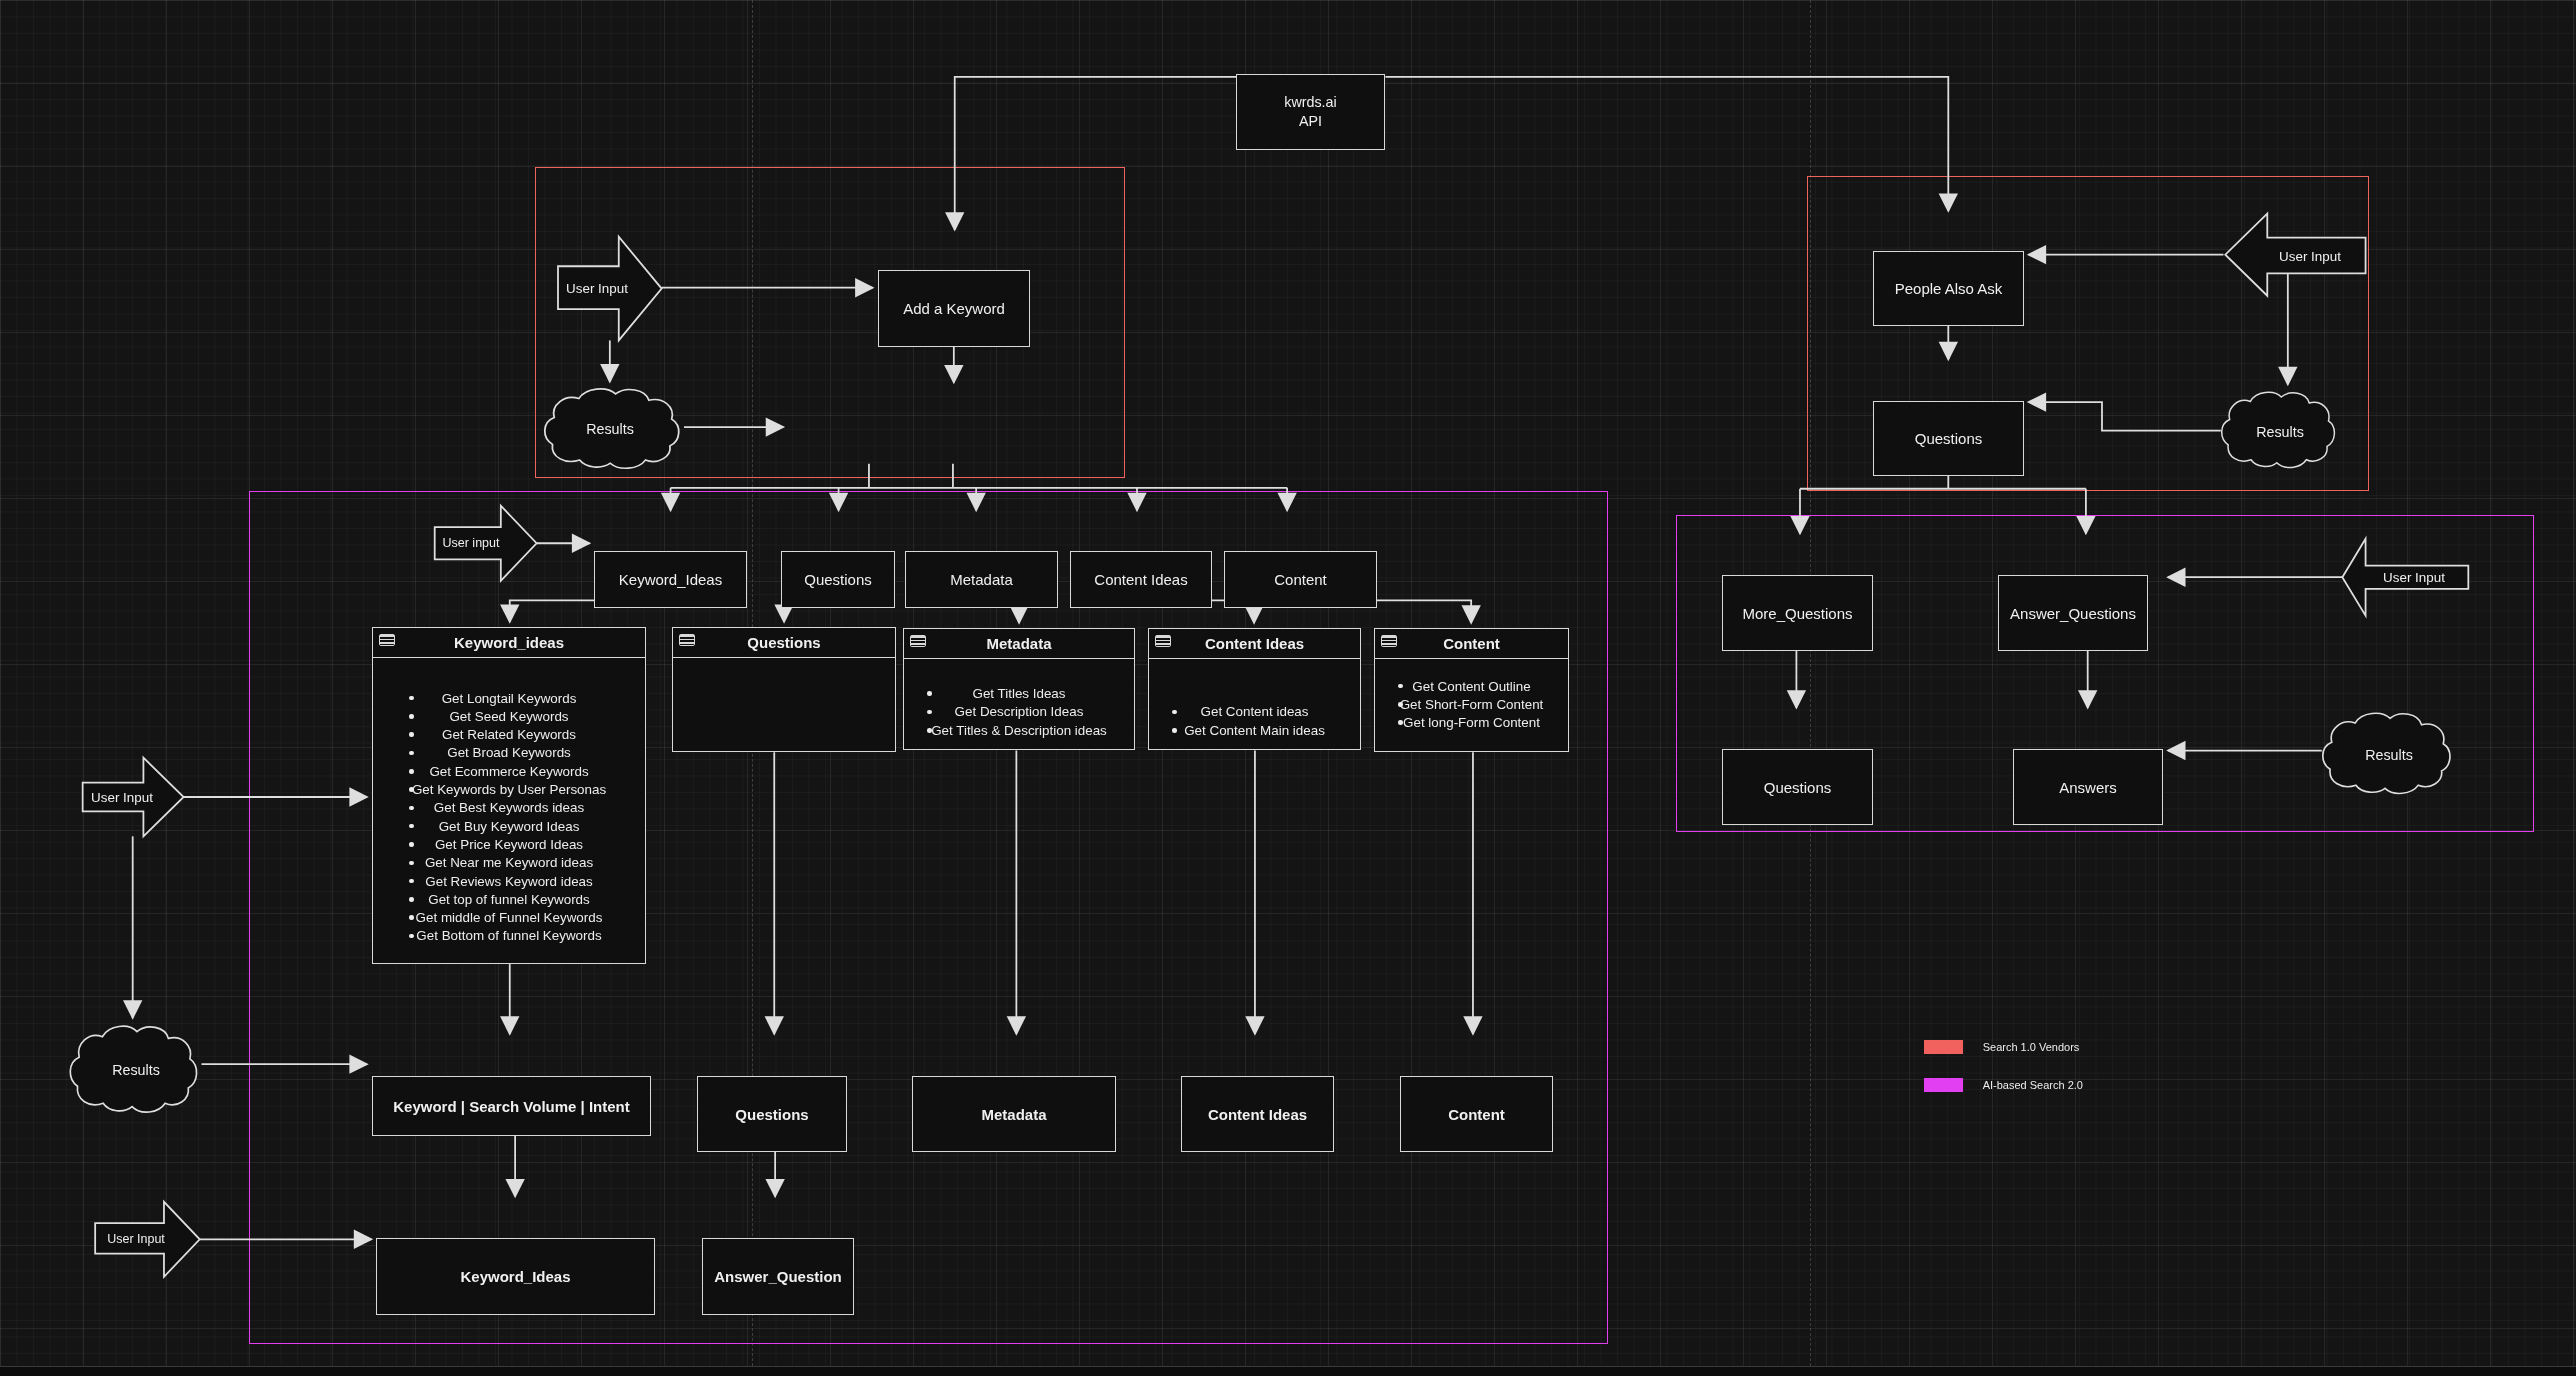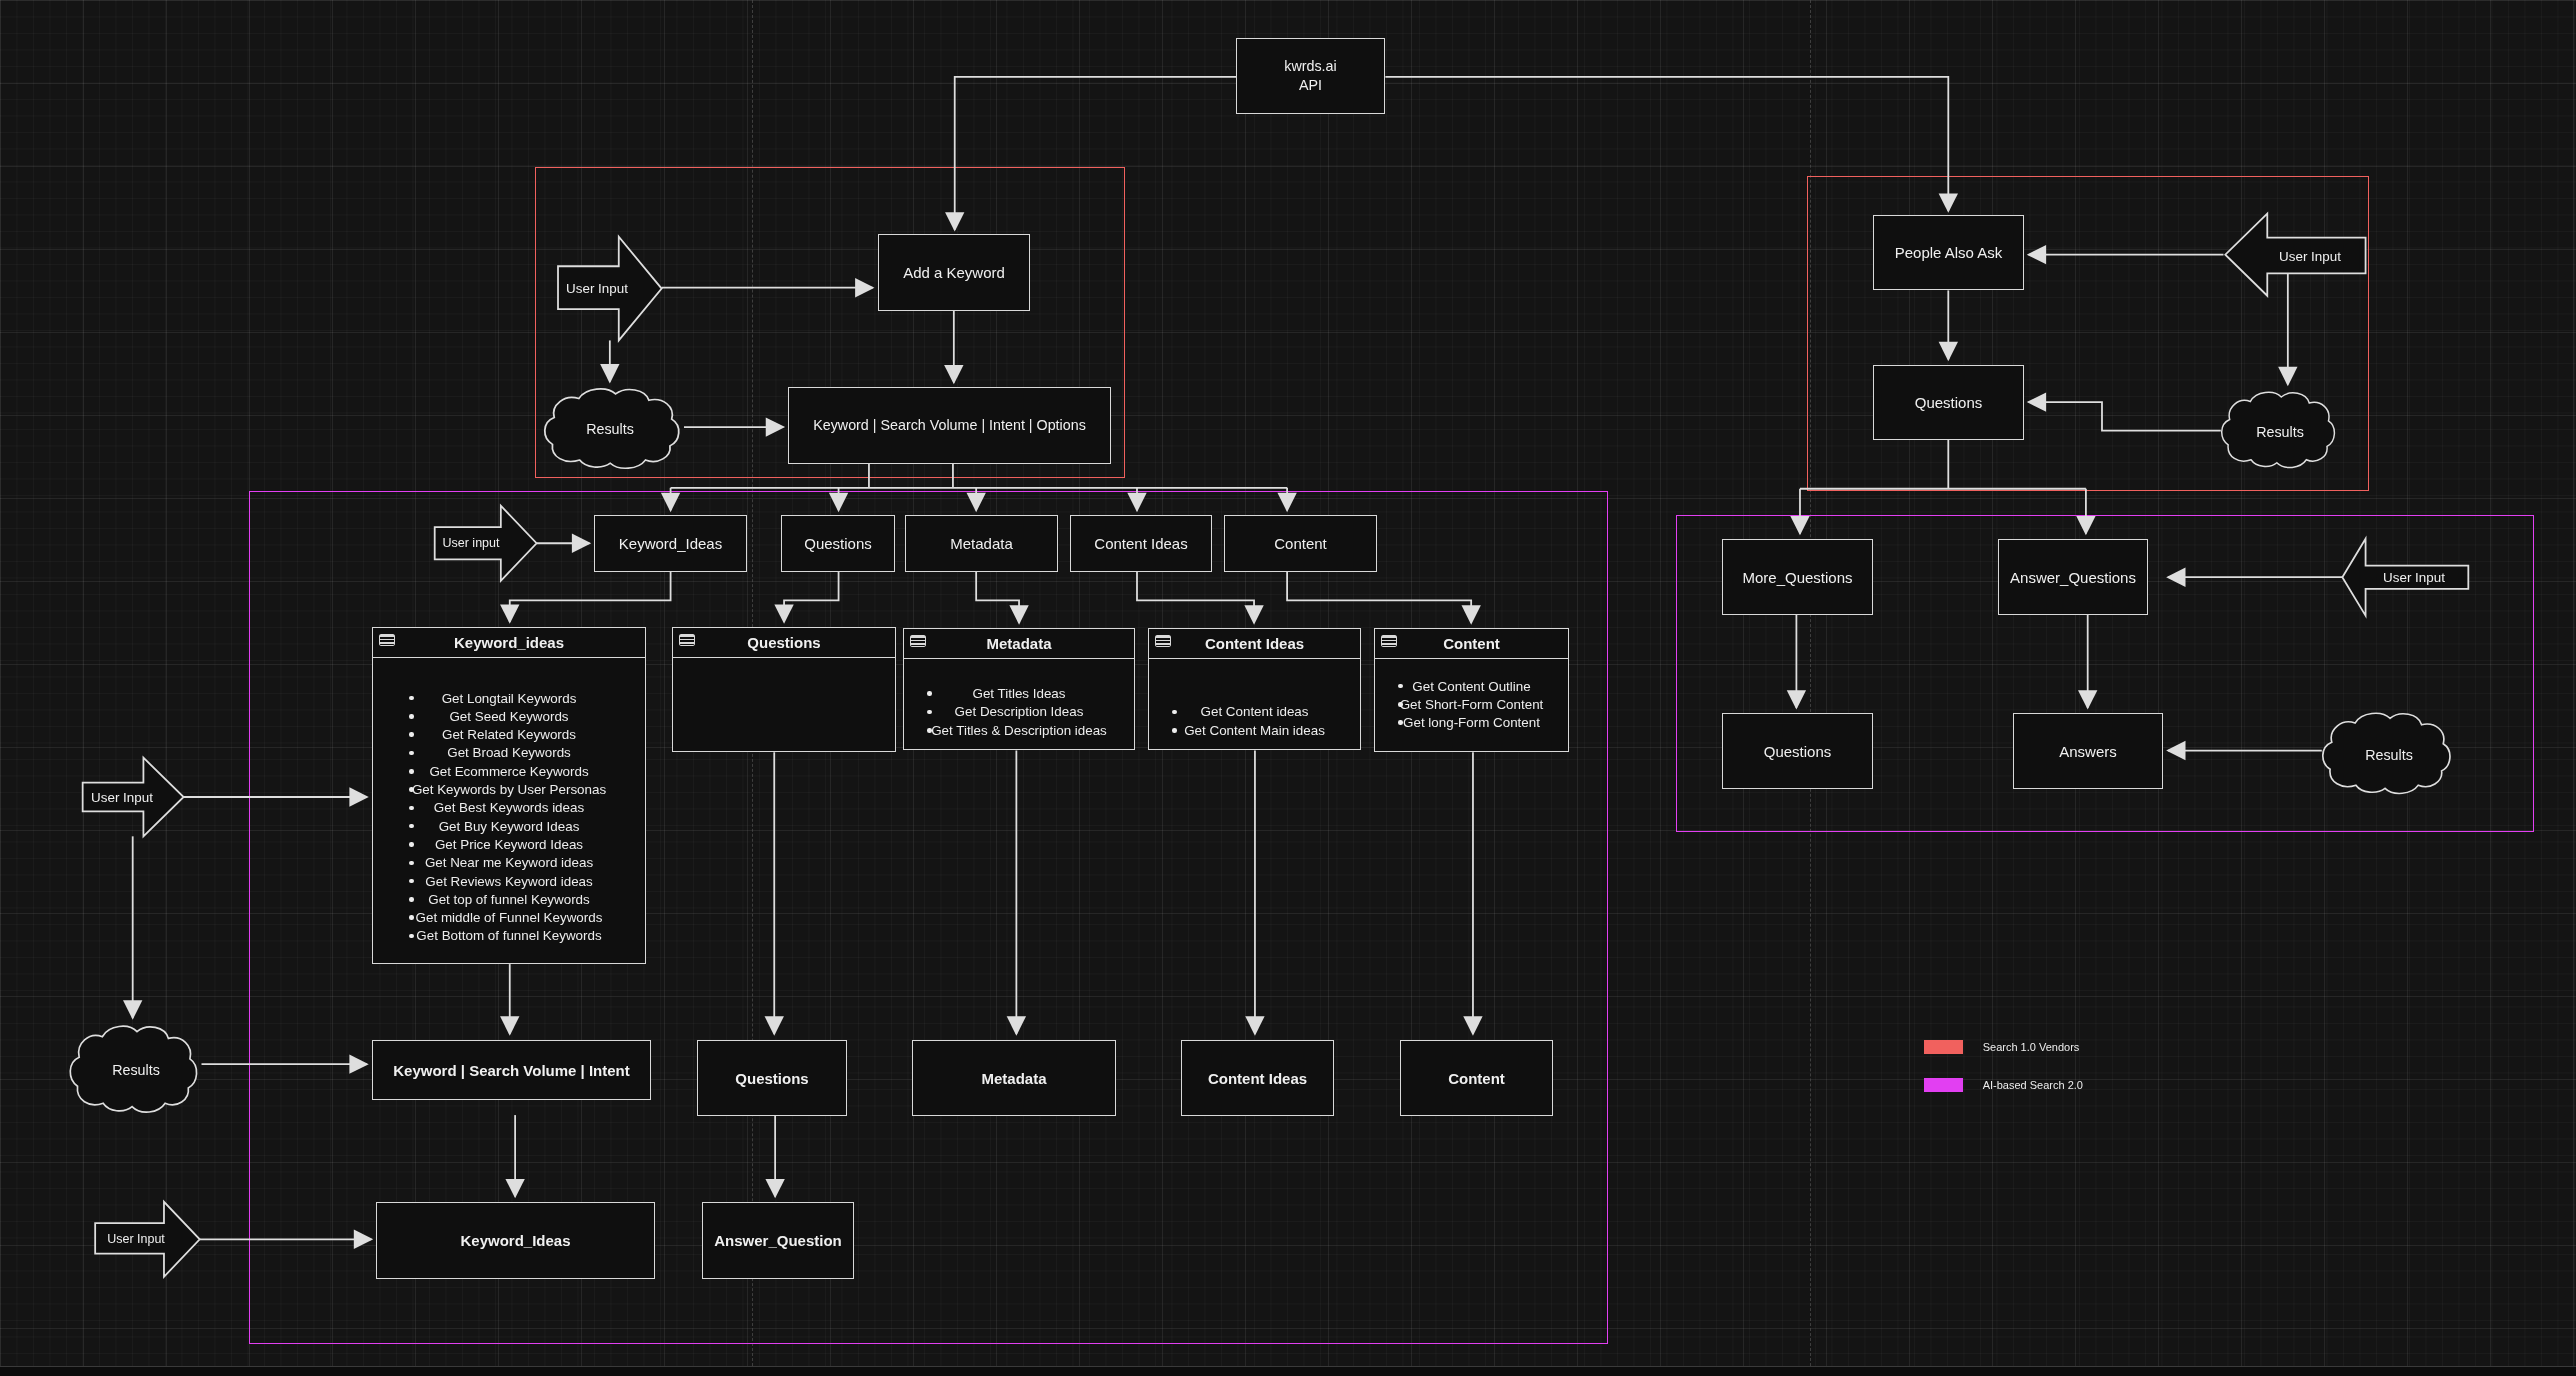--- a/index.html
+++ b/index.html
@@ -11,21 +11,21 @@
       linear-gradient(rgba(255,255,255,0.075) 0.9px, transparent 0.9px),
       linear-gradient(90deg, rgba(255,255,255,0.075) 0.9px, transparent 0.9px),
       linear-gradient(rgba(255,255,255,0.03) 0.9px, transparent 0.9px),
       linear-gradient(90deg, rgba(255,255,255,0.03) 0.9px, transparent 0.9px);
     background-size:83px 83px,83px 83px,16.5px 16.5px,16.5px 16.5px;
   }
   .container{position:absolute;border:1.8px solid;background:transparent;}
   .node{
     position:absolute;background:#0f0f0f;border:1.8px solid #d9d9d9;
     display:flex;flex-direction:column;align-items:center;justify-content:center;
-    text-align:center;font-size:15px;line-height:19px;color:#f0f0f0;padding:0 13px;box-sizing:border-box;
+    text-align:center;font-size:15px;line-height:19px;color:#f0f0f0;padding:0 13px;box-sizing:border-box;margin-top:36px;
   }
   .node.bold{font-weight:bold;}
   .node.small{font-size:14.3px;}
   #edges{position:absolute;left:0;top:0;pointer-events:none;}
   .edge{stroke:#dedede;stroke-width:2;fill:none;}
   .shape{stroke:#dedede;stroke-width:2;fill:#0f0f0f;}
   .float-label{position:absolute;transform:translate(-50%,-50%);font-size:13.4px;color:#f0f0f0;white-space:nowrap;}
   .float-label.sm{font-size:12.5px;}
   .float-label.md{font-size:14.3px;}
   .list{position:absolute;background:#0f0f0f;border:1.8px solid #d9d9d9;display:flex;flex-direction:column;box-sizing:border-box;}
@@ -139,23 +139,20 @@
   <div class="float-label md" style="left:2389px;top:755px">Results</div>
 
   <div class="node small" style="left:1236px;top:38px;width:149px;height:76px">
     <span>kwrds.ai</span>
     <span>API</span>
   </div>
 
   <div class="node" style="left:878px;top:234px;width:152px;height:77px">
       <span>Add a Keyword</span>
     </div>
-  <div class="node small" style="left:788px;top:387px;width:323px;height:77px">
-      <span>Keyword | Search Volume | Intent | Options</span>
-    </div>
 
   <div class="node" style="left:594px;top:515px;width:153px;height:57px">
       <span>Keyword_Ideas</span>
     </div>
   <div class="node" style="left:781px;top:515px;width:114px;height:57px">
       <span>Questions</span>
     </div>
   <div class="node" style="left:905px;top:515px;width:153px;height:57px">
       <span>Metadata</span>
     </div>

